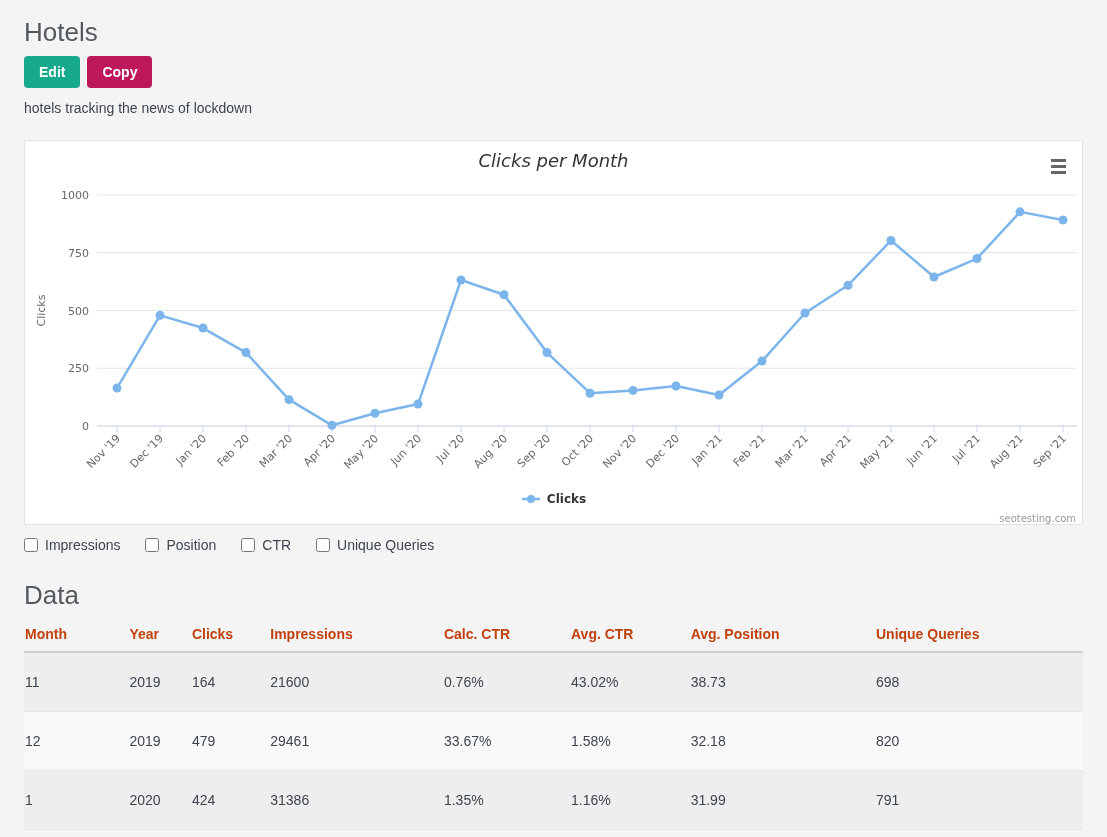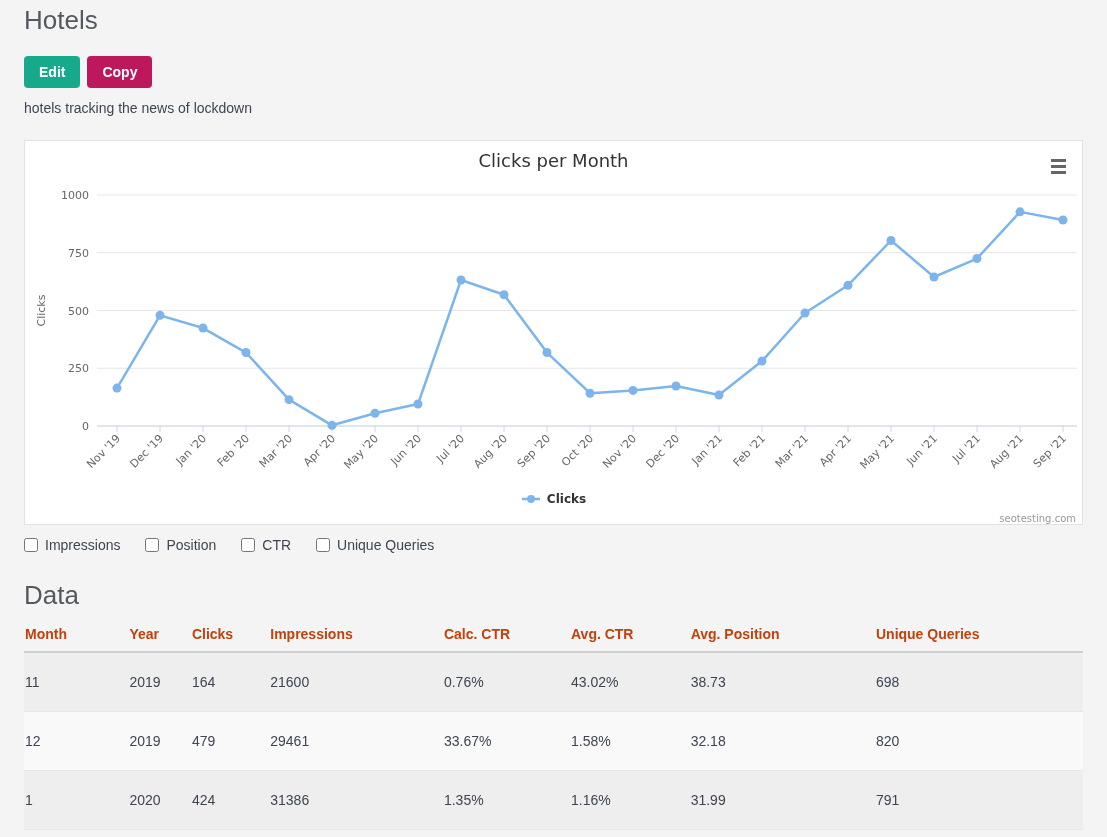--- a/index.html
+++ b/index.html
@@ -5,27 +5,27 @@
   * { margin: 0; padding: 0; box-sizing: border-box; }
   html, body { width: 1107px; height: 837px; overflow: hidden; }
   body {
     background: #f4f4f4;
     font-family: "Liberation Sans", sans-serif;
     color: #3e4551;
   }
   .content { padding: 0 24px; }
 
   .page-title {
-    margin-top: 4px;
+    margin-top: 16px;
     font-size: 26px;
     font-weight: 400;
     color: #54595f;
     line-height: 32px;
   }
-  .btn-row { margin-top: 20px; display: flex; gap: 7px; }
+  .btn-row { margin-top: 8px; display: flex; gap: 7px; }
   .btn {
     display: inline-block;
     border: none;
     border-radius: 4px;
     color: #ffffff;
     font-family: "Liberation Sans", sans-serif;
     font-size: 14px;
     font-weight: 700;
     padding: 8px 15px;
     height: 32px;
@@ -41,20 +41,21 @@
     background: #ffffff;
     border: 1px solid #e2e2e2;
     font-family: "DejaVu Sans", sans-serif;
   }
   .chart-title {
     position: absolute;
     top: 9px; left: 0; right: 0;
     text-align: center;
     font-size: 18px;
     color: #333333;
+    font-style: italic;
   }
   .chart-menu {
     position: absolute;
     top: 14px; right: 12px;
     width: 24px; height: 22px;
     display: flex; flex-direction: column; justify-content: center; gap: 3px;
     align-items: center;
     cursor: pointer;
   }
   .chart-menu .bar { width: 15px; height: 3px; background: #666666; }

